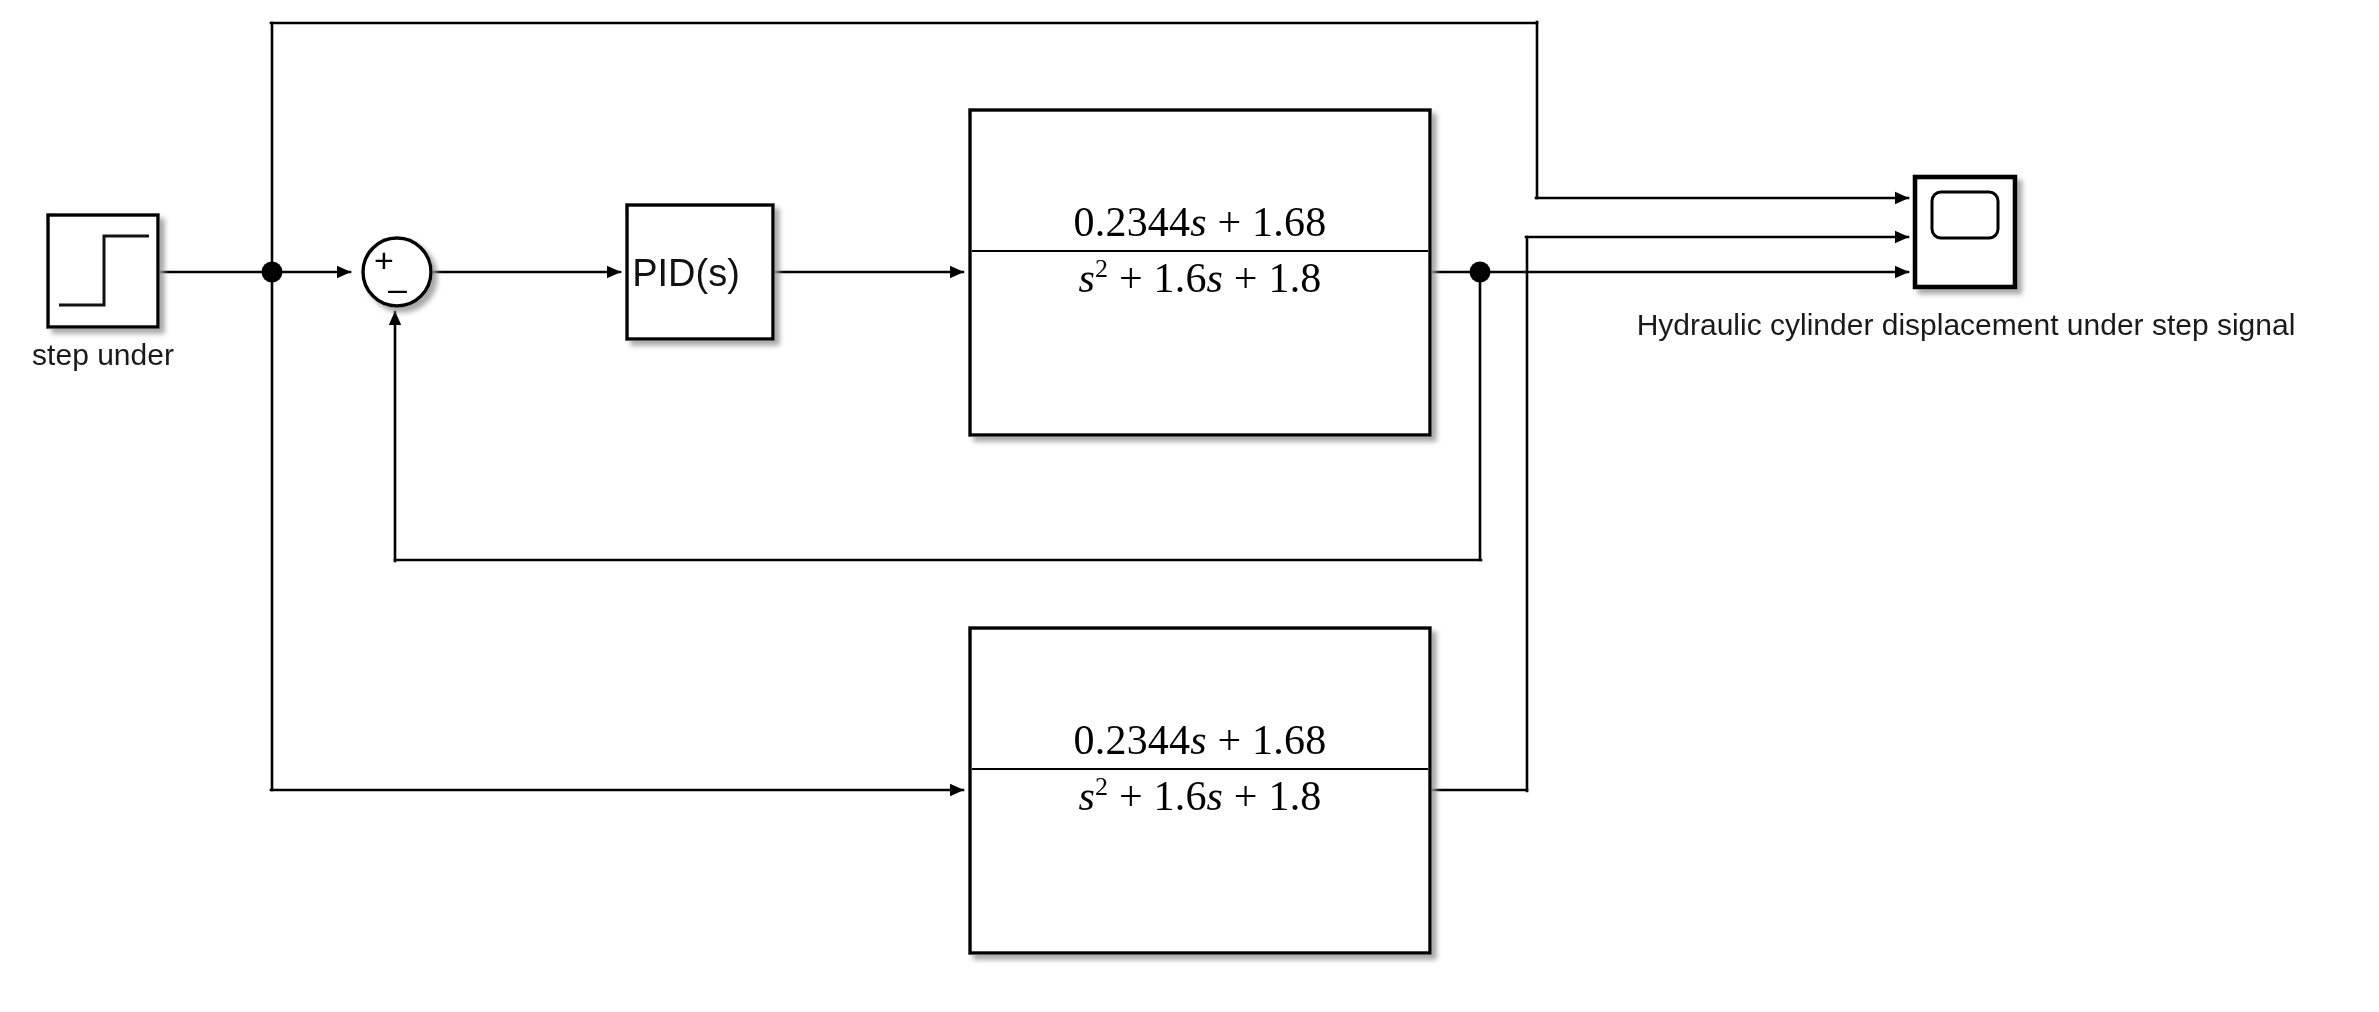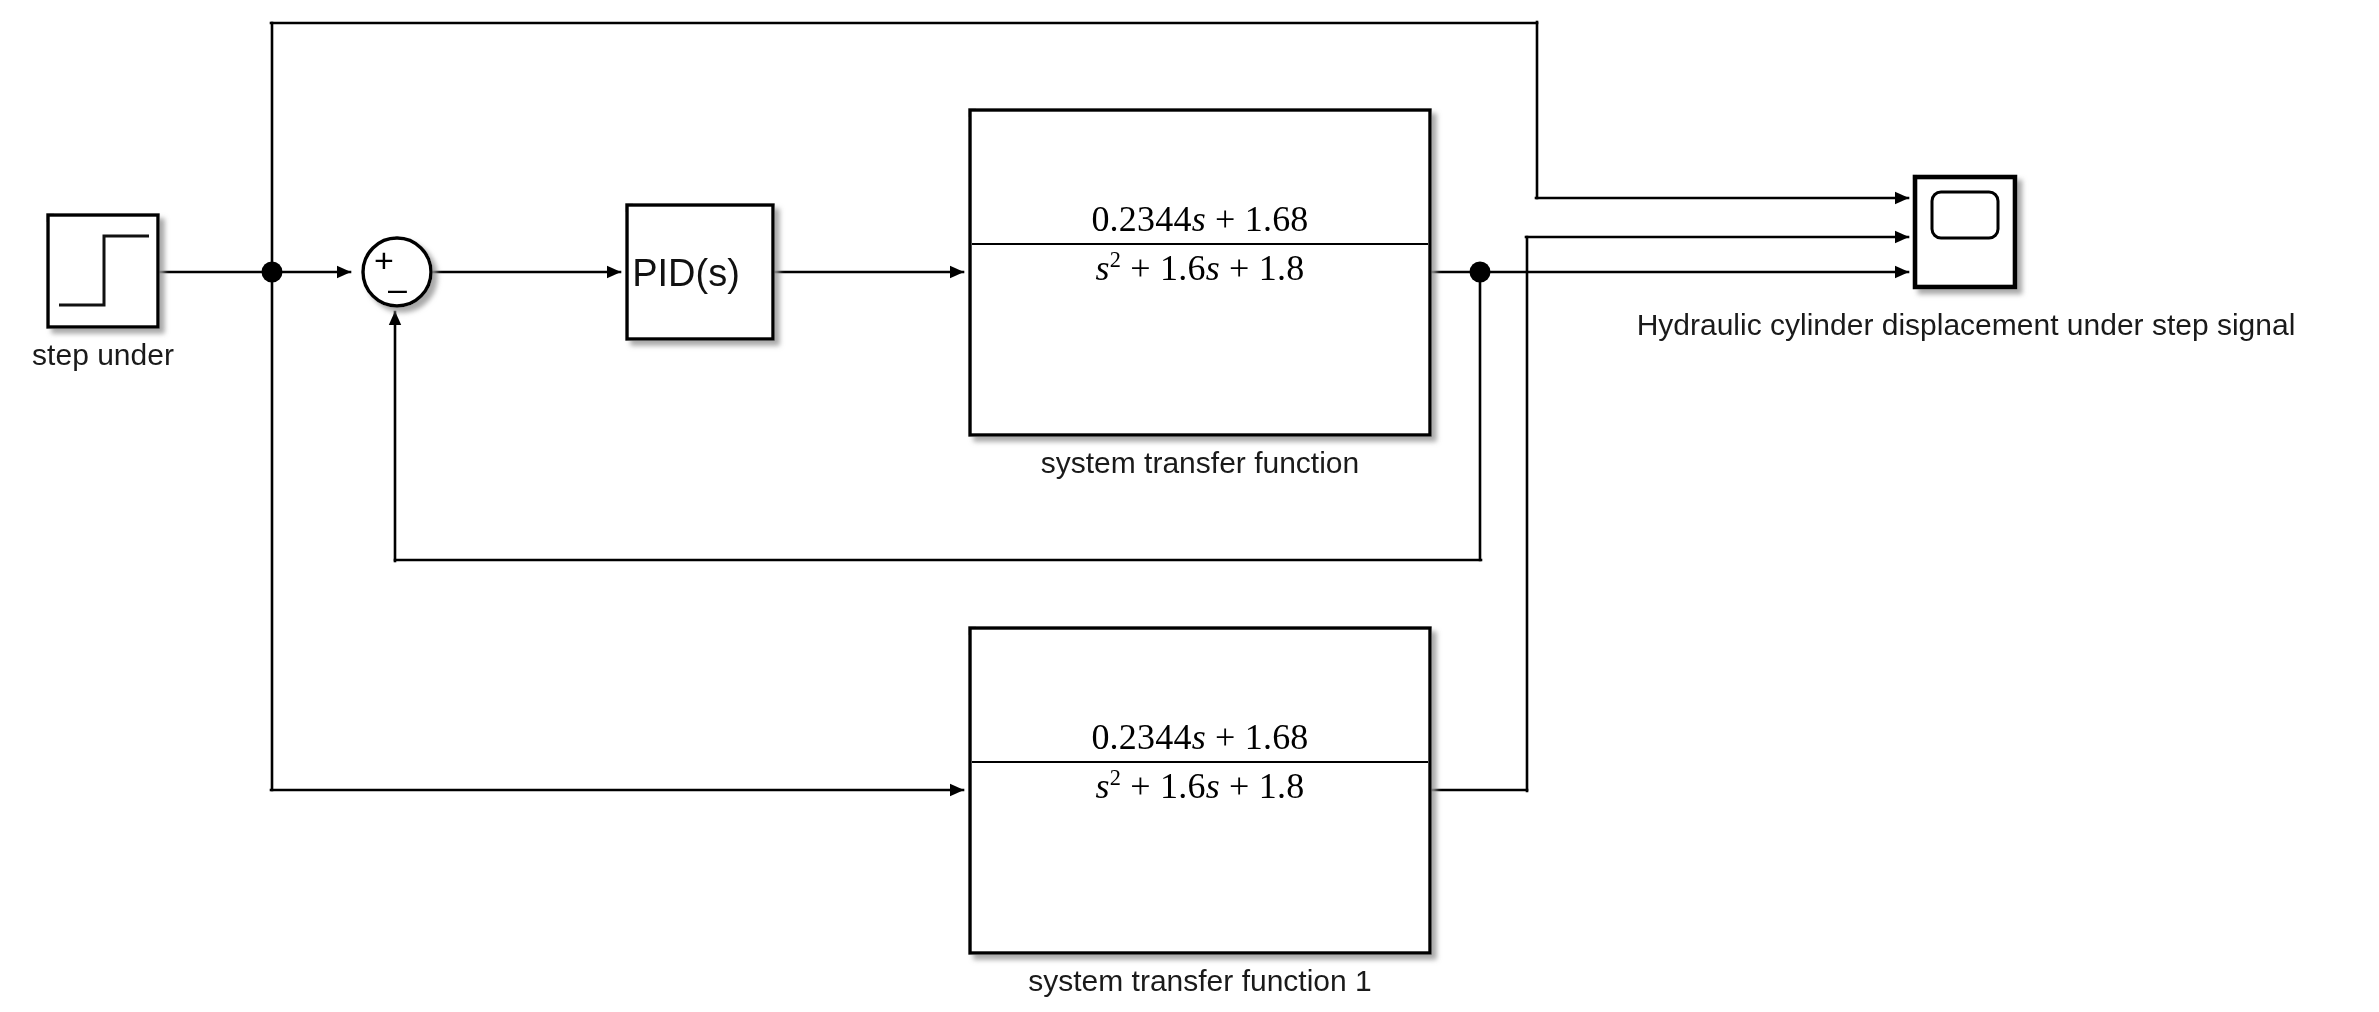--- a/index.html
+++ b/index.html
@@ -35,21 +35,21 @@
   }
   .tf-math {
     position: absolute;
     font-family: "Liberation Serif", serif;
     color: #000000;
     text-align: center;
     line-height: 1.06;
     white-space: nowrap;
   }
   .tf-num, .tf-den {
-    font-size: 36px;
+    font-size: 42px;
     letter-spacing: 0.2px;
     padding: 0 3px;
   }
   .tf-rule {
     border-top: 2.6px solid #000;
     margin: 5px 2px 4px 2px;
   }
   .tf-math i {
     font-style: italic;
   }
@@ -155,25 +155,23 @@
   <div class="sum-sign" style="left:388px; top:271px; font-size:34px;">–</div>
 
   <div class="pid-text" style="left:627px; top:252px; width:118px; text-align:center;">PID(s)</div>
 
   <div class="tf-math" style="left:970px; top:200px; width:460px;">
     <div class="tf-num"><span>0.2344</span><i>s</i>&nbsp;<span>+</span>&nbsp;<span>1.68</span></div>
     <div class="tf-rule"></div>
     <div class="tf-den"><i>s</i><sup>2</sup>&nbsp;<span>+</span>&nbsp;<span>1.6</span><i>s</i>&nbsp;<span>+</span>&nbsp;<span>1.8</span></div>
   </div>
 
-  <div class="blk-label" style="left:970px; top:448px; width:460px;">system transfer function</div>
 
   <div class="tf-math" style="left:970px; top:718px; width:460px;">
     <div class="tf-num"><span>0.2344</span><i>s</i>&nbsp;<span>+</span>&nbsp;<span>1.68</span></div>
     <div class="tf-rule"></div>
     <div class="tf-den"><i>s</i><sup>2</sup>&nbsp;<span>+</span>&nbsp;<span>1.6</span><i>s</i>&nbsp;<span>+</span>&nbsp;<span>1.8</span></div>
   </div>
 
-  <div class="blk-label" style="left:970px; top:966px; width:460px;">system transfer function 1</div>
 
   <div class="blk-label" style="left:1566px; top:310px; width:800px; text-align:center;">Hydraulic cylinder displacement under step signal</div>
 
 </div>
 
 </body></html>

